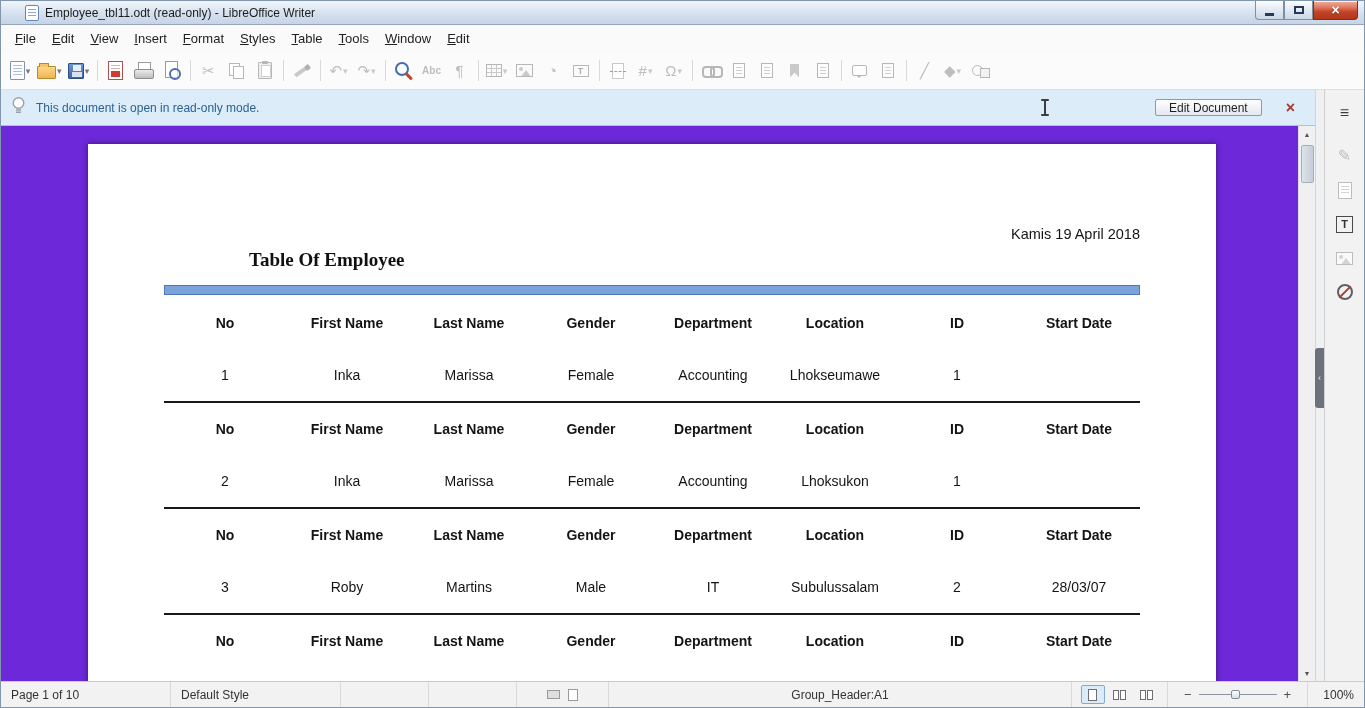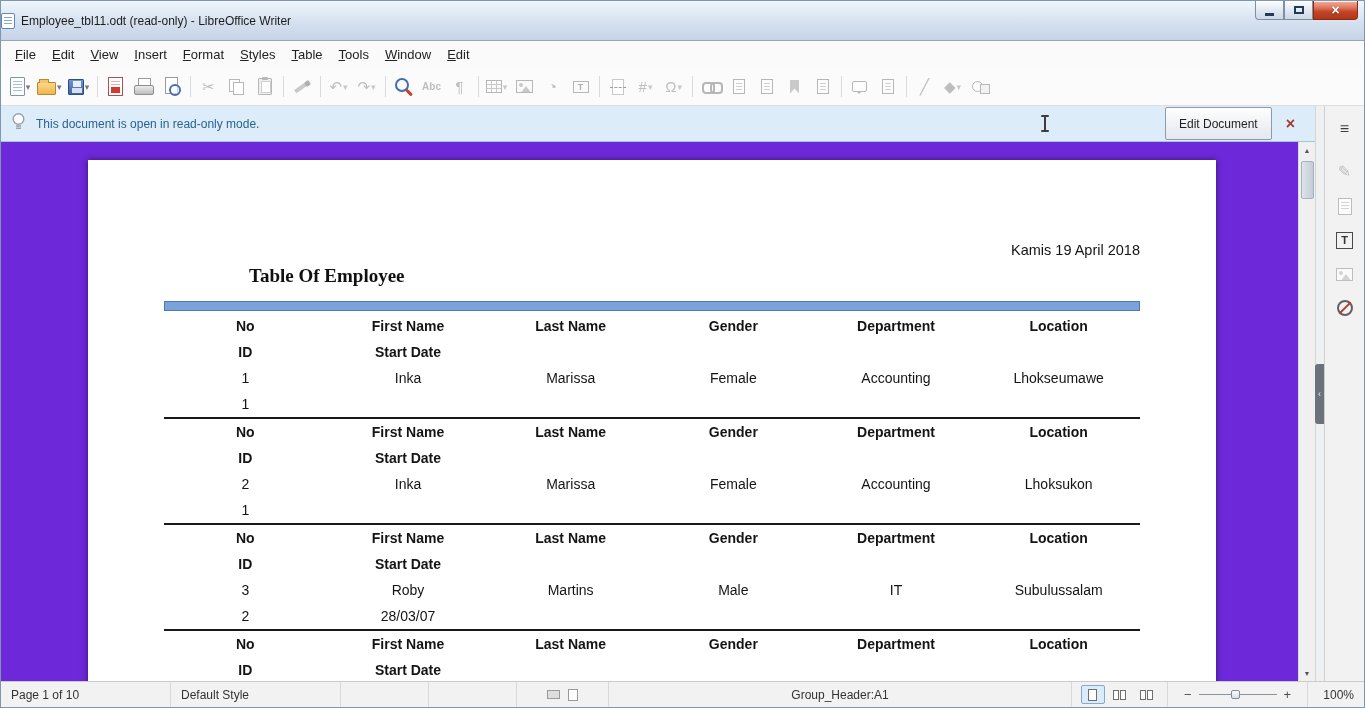--- a/index.html
+++ b/index.html
@@ -1,20 +1,20 @@
 <!DOCTYPE html>
 <html><head>
 <meta charset="utf-8">
 <style>
   *{box-sizing:border-box;margin:0;padding:0}
   html,body{width:1365px;height:708px;overflow:hidden;font-family:"Liberation Sans","DejaVu Sans",sans-serif}
   .window{width:100%;height:100%;display:flex;flex-direction:column;background:#fff;border:1px solid #8096ad}
 
   
-  .titlebar{height:40px;flex:none;display:flex;align-items:center;padding:0 0;
+  .titlebar{height:24px;flex:none;display:flex;align-items:center;padding:0 24px;
     background:linear-gradient(#f0f5fb,#d3dfee 60%,#c6d4e7);border-bottom:1px solid #97a5b8;position:relative}
   .appicon{width:14px;height:16px;background:#fff;border:1px solid #6186bb;border-radius:2px;position:relative;margin-right:6px;flex:none}
   .appicon::before{content:"";position:absolute;left:2px;top:3px;width:8px;height:1px;background:#89a8d3;box-shadow:0 3px 0 #89a8d3,0 6px 0 #89a8d3}
   .title{font-size:12px;color:#1c1c1c;white-space:nowrap}
   .caps{position:absolute;top:0;right:6px;display:flex}
   .cap{width:29px;height:19px;display:flex;align-items:center;justify-content:center;border:1px solid #808fa0;border-top:none;
     background:linear-gradient(#fdfefe,#e6edf4 40%,#ccd8e6);box-shadow:inset 0 1px 0 rgba(255,255,255,.8)}
   .cap.min{border-radius:0 0 0 4px}
   .cap.close{width:45px;border-radius:0 0 4px 0;background:linear-gradient(#f0b0a2,#e07a5f 35%,#c44328 60%,#b03718);
     border-color:#8e2a14;color:#fff;font-size:14px;font-weight:bold;text-shadow:0 1px 1px rgba(0,0,0,.4)}
@@ -85,36 +85,36 @@
   .ic-shapes{width:18px;height:14px}
   .ic-shapes::before{content:"";position:absolute;left:0;top:1px;width:9px;height:9px;border:1px solid #b7b7b7;border-radius:50%}
   .ic-shapes::after{content:"";position:absolute;right:0;bottom:0;width:8px;height:8px;border:1px solid #b7b7b7;background:#f2f2f2}
 
   
   .main{flex:1;display:flex;position:relative;min-height:0}
   .left{flex:1;display:flex;flex-direction:column;min-width:0}
 
   .infobar{height:36px;flex:none;display:flex;align-items:center;background:#dcecf9;border-bottom:1px solid #a9c4da;padding:10px 10px;position:relative}
   .infobar .msg{margin-left:10px;font-size:12px;color:#2a6293}
-  .edit-doc{margin-left:auto;margin-right:10px;height:33px;padding:0 13px;font-size:12px;color:#1f1f1f;
+  .edit-doc{margin-left:auto;margin-right:20px;height:17px;padding:0 13px;font-size:12px;color:#1f1f1f;
     background:linear-gradient(#fefefe,#e3e8ef);border:1px solid #8d9aa8;border-radius:2px;font-family:inherit}
   .ib-close{margin:0 10px 0 4px;font-size:16px;font-weight:bold;color:#a03b30;cursor:default;line-height:1}
   .ibeam{position:absolute;left:1038px;top:9px;width:11px;height:17px}
   .ibeam i{position:absolute;left:5px;top:1px;width:2px;height:15px;background:#3d3d3d}
   .ibeam::before{content:"";position:absolute;top:0;left:2px;width:8px;height:2px;background:#3d3d3d;border-radius:1px}
   .ibeam::after{content:"";position:absolute;bottom:0;left:2px;width:8px;height:2px;background:#3d3d3d;border-radius:1px}
 
   .docarea{flex:1;position:relative;background:#6d28d9;overflow:hidden}
   .page{position:absolute;left:87px;top:18px;width:1128px;height:1420px;background:#fff;box-shadow:0 0 6px rgba(0,0,0,.5)}
   .content{padding:82px 76px 0 76px}
   .doc-date{text-align:right;font-size:14.5px;color:#141414;height:21px}
   .doc-title{margin:2px 0 0 85px;font-family:"Liberation Serif","DejaVu Serif",serif;font-size:19px;font-weight:bold;color:#101010;height:24px}
   .accent-bar{margin-top:12px;height:10px;background:#7ba3da;border:1px solid #4d79b6}
   .report-table{margin-top:2px}
-  .trow{display:grid;grid-template-columns:repeat(6,1fr);height:52px;align-items:center;text-align:center;font-size:14px;color:#141414}
+  .trow{display:grid;grid-template-columns:repeat(8,1fr);height:52px;align-items:center;text-align:center;font-size:14px;color:#141414}
   .thead{font-weight:bold}
   .tgroup{border-bottom:2px solid #191919}
 
   .vscroll{position:absolute;top:0;right:0;bottom:0;width:17px;background:#f0f0f0;border-left:1px solid #dcdcdc;display:flex;flex-direction:column;align-items:center}
   .varr{height:16px;width:100%;display:flex;align-items:center;justify-content:center;font-size:7px;color:#50555c;flex:none}
   .varr.down{margin-top:auto}
   .vthumb{width:13px;height:38px;margin-top:3px;background:linear-gradient(90deg,#dde3ea,#c3ccd7);border:1px solid #a7b1bd;border-radius:2px;flex:none}
 
   .hidebar{width:9px;flex:none;background:#eef0f2;border-left:1px solid #d4d4d4;position:relative}
   .sidebar-toggle{position:absolute;left:-1px;top:258px;width:9px;height:60px;background:#6b727b;color:#eceff2;font-size:9px;

